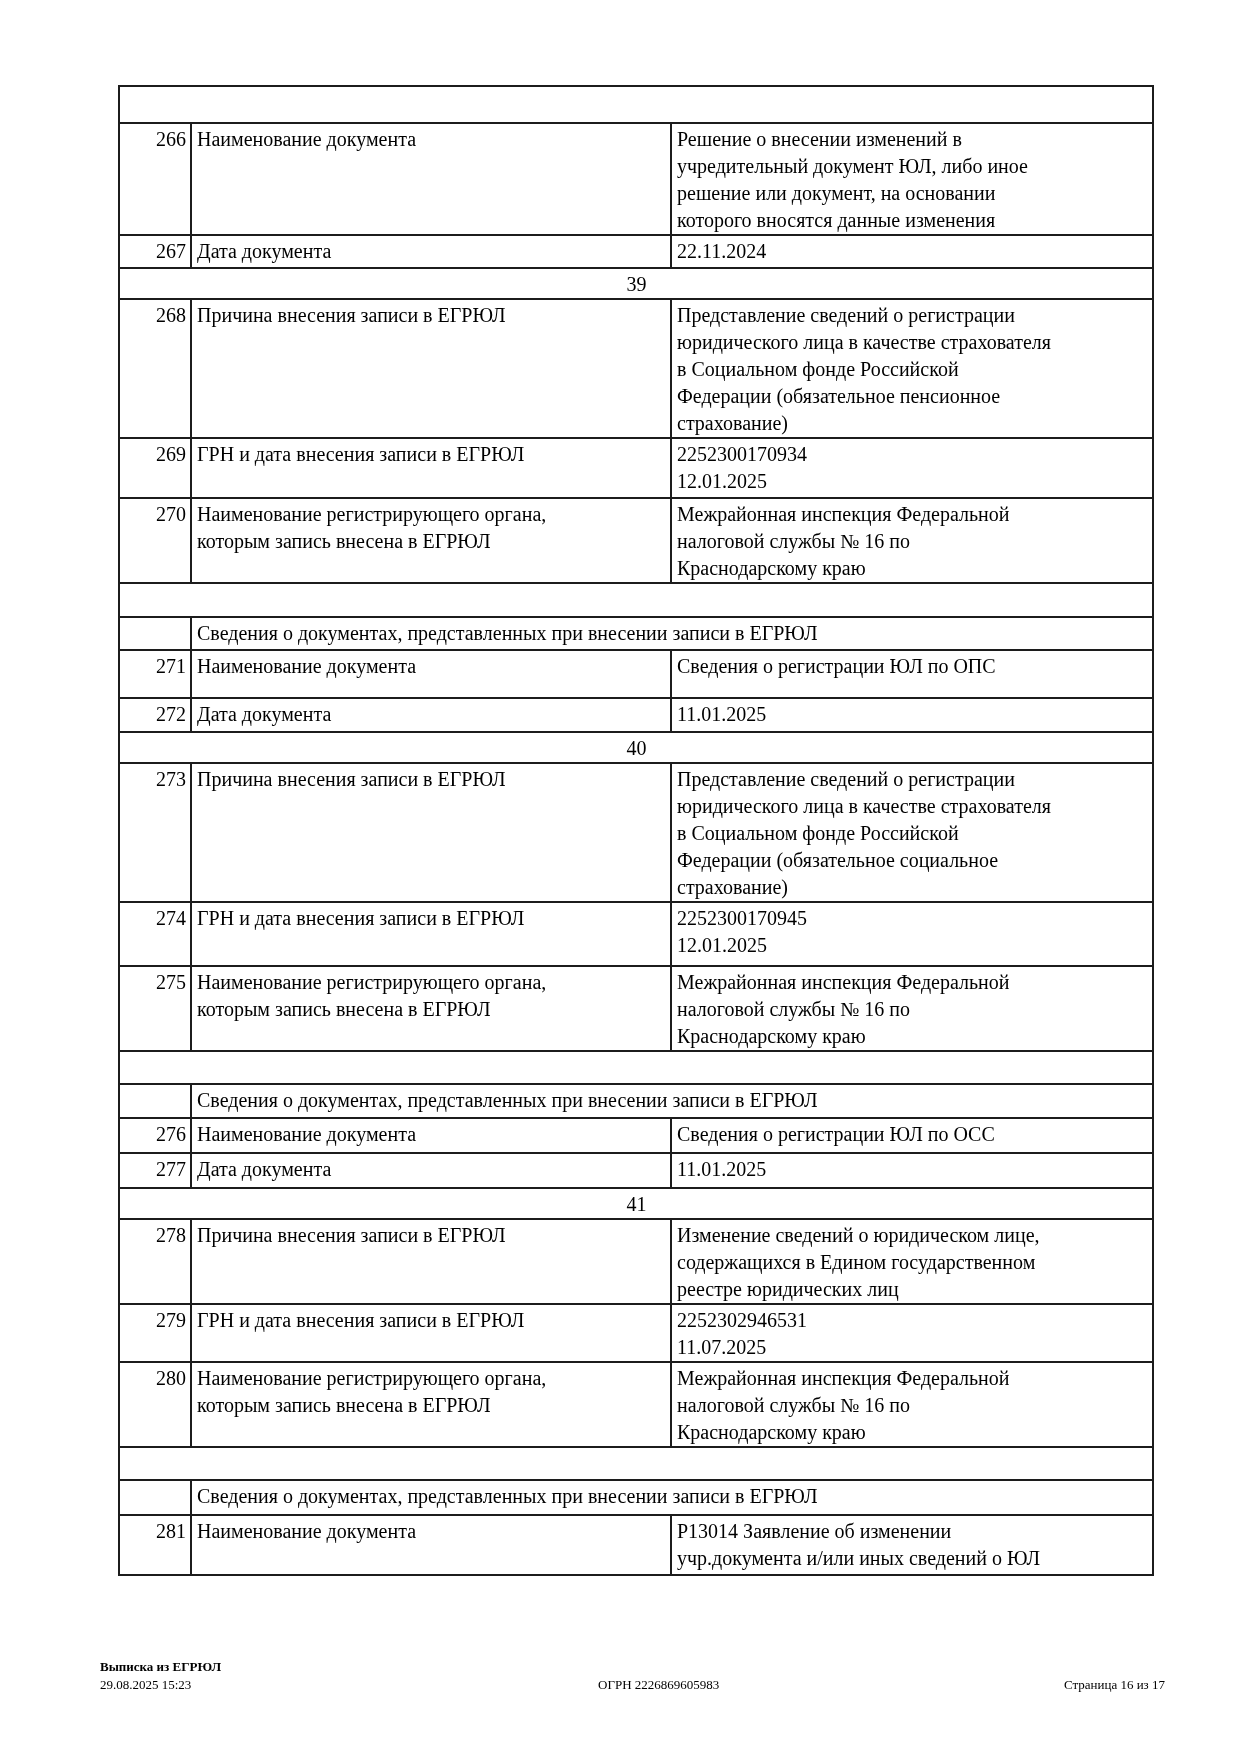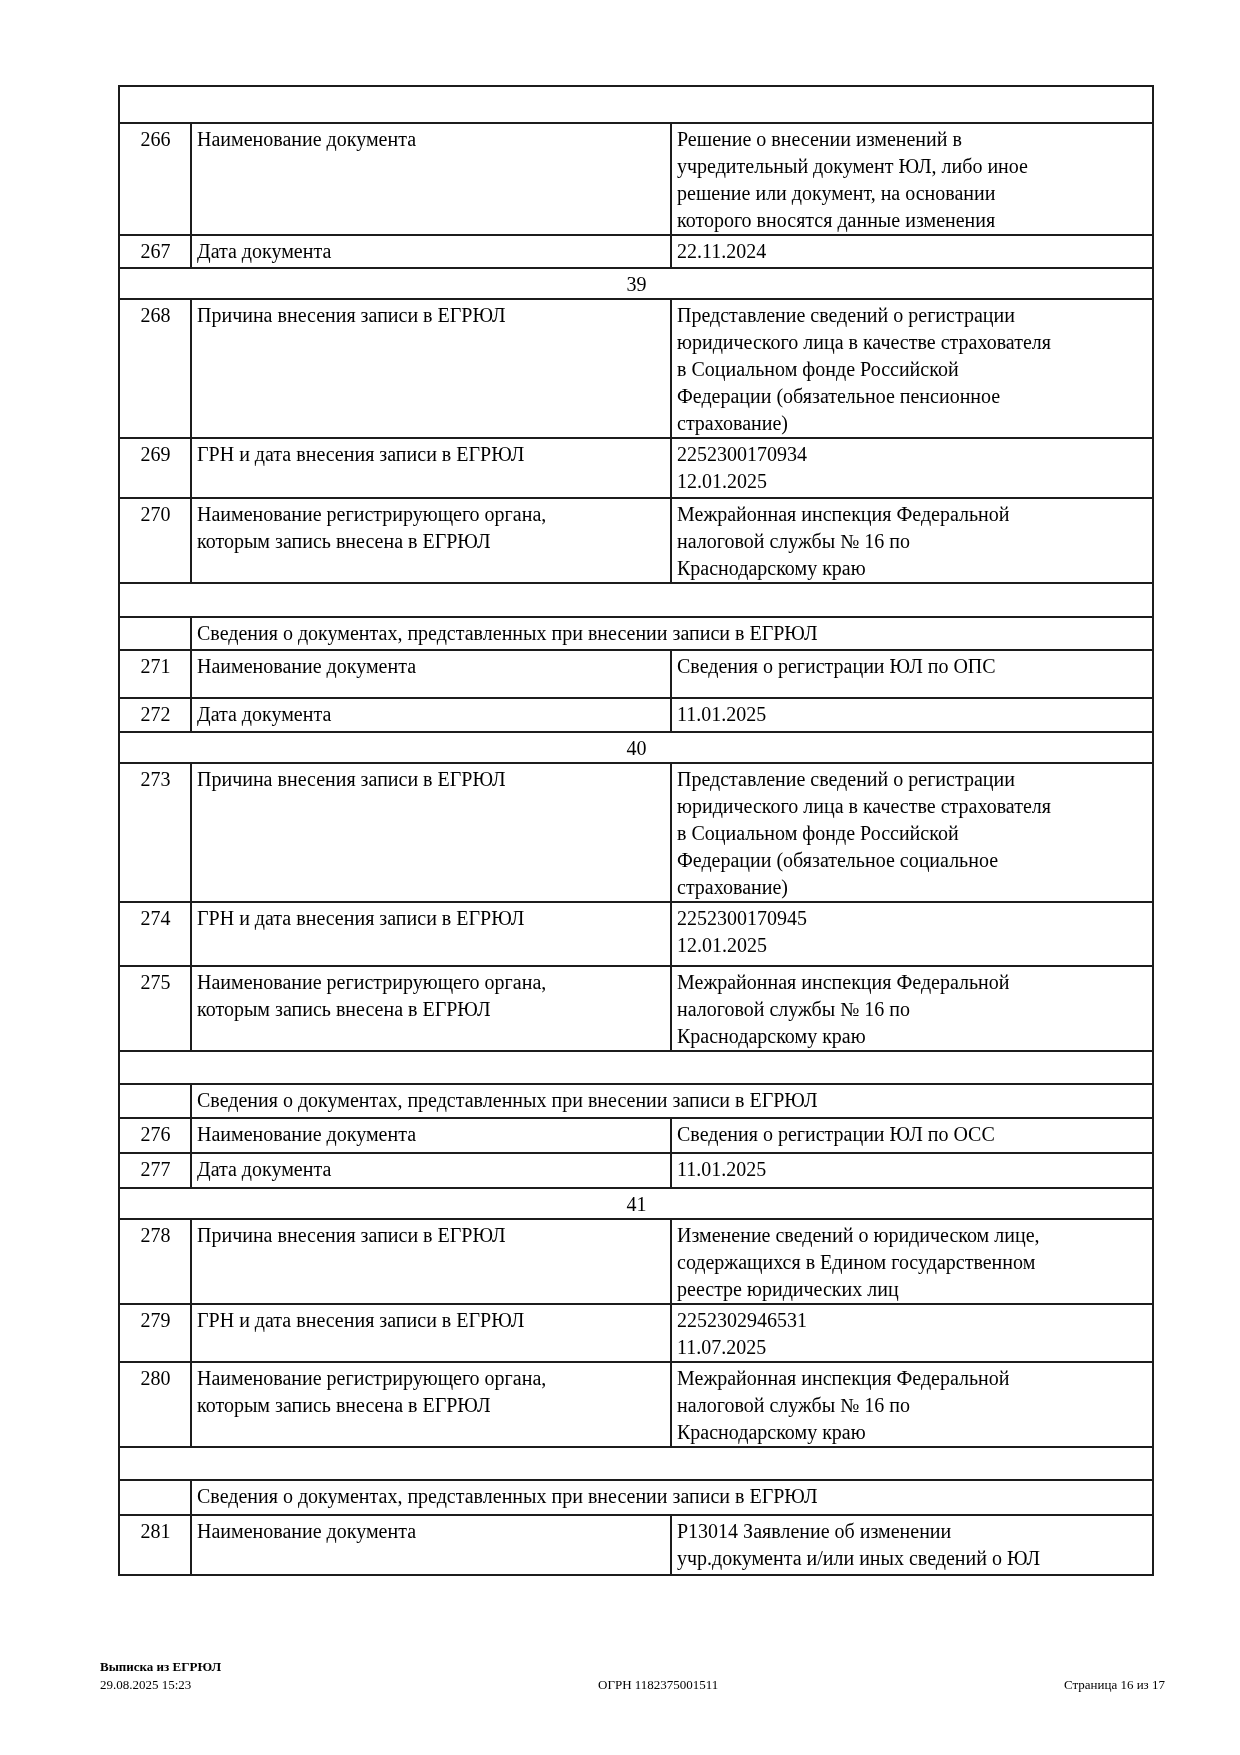--- a/index.html
+++ b/index.html
@@ -30,21 +30,21 @@
   table.doc td {
     border: 2px solid #1c1c1c;
     vertical-align: top;
     font-size: 20px;
     line-height: 27px;
     padding: 2px 4px 0 5px;
     white-space: pre-line;
     overflow: hidden;
   }
   td.num {
-    text-align: center;
+    text-align: right;
     padding-left: 0;
     padding-right: 0;
   }
   td.section {
     text-align: center;
     font-weight: normal;
     padding-top: 1px;
   }
   td.subhead {
     font-weight: normal;
@@ -227,17 +227,17 @@
           <td class="num" colspan="1">281</td>
           <td class="label" colspan="1">Наименование документа</td>
           <td class="value" colspan="1">Р13014 Заявление об изменении
 учр.документа и/или иных сведений о ЮЛ</td>
         </tr>
       </tbody>
   </table>
 
   <div class="footer">
     <div class="left"><span class="doctype">Выписка из ЕГРЮЛ</span><br><span>29.08.2025 15:23</span></div>
-    <div class="center">ОГРН 1182375001511</div>
+    <div class="center">ОГРН 2226869605983</div>
     <div class="right">Страница 16 из 17</div>
   </div>
 
 </div>
 
 </body></html>

